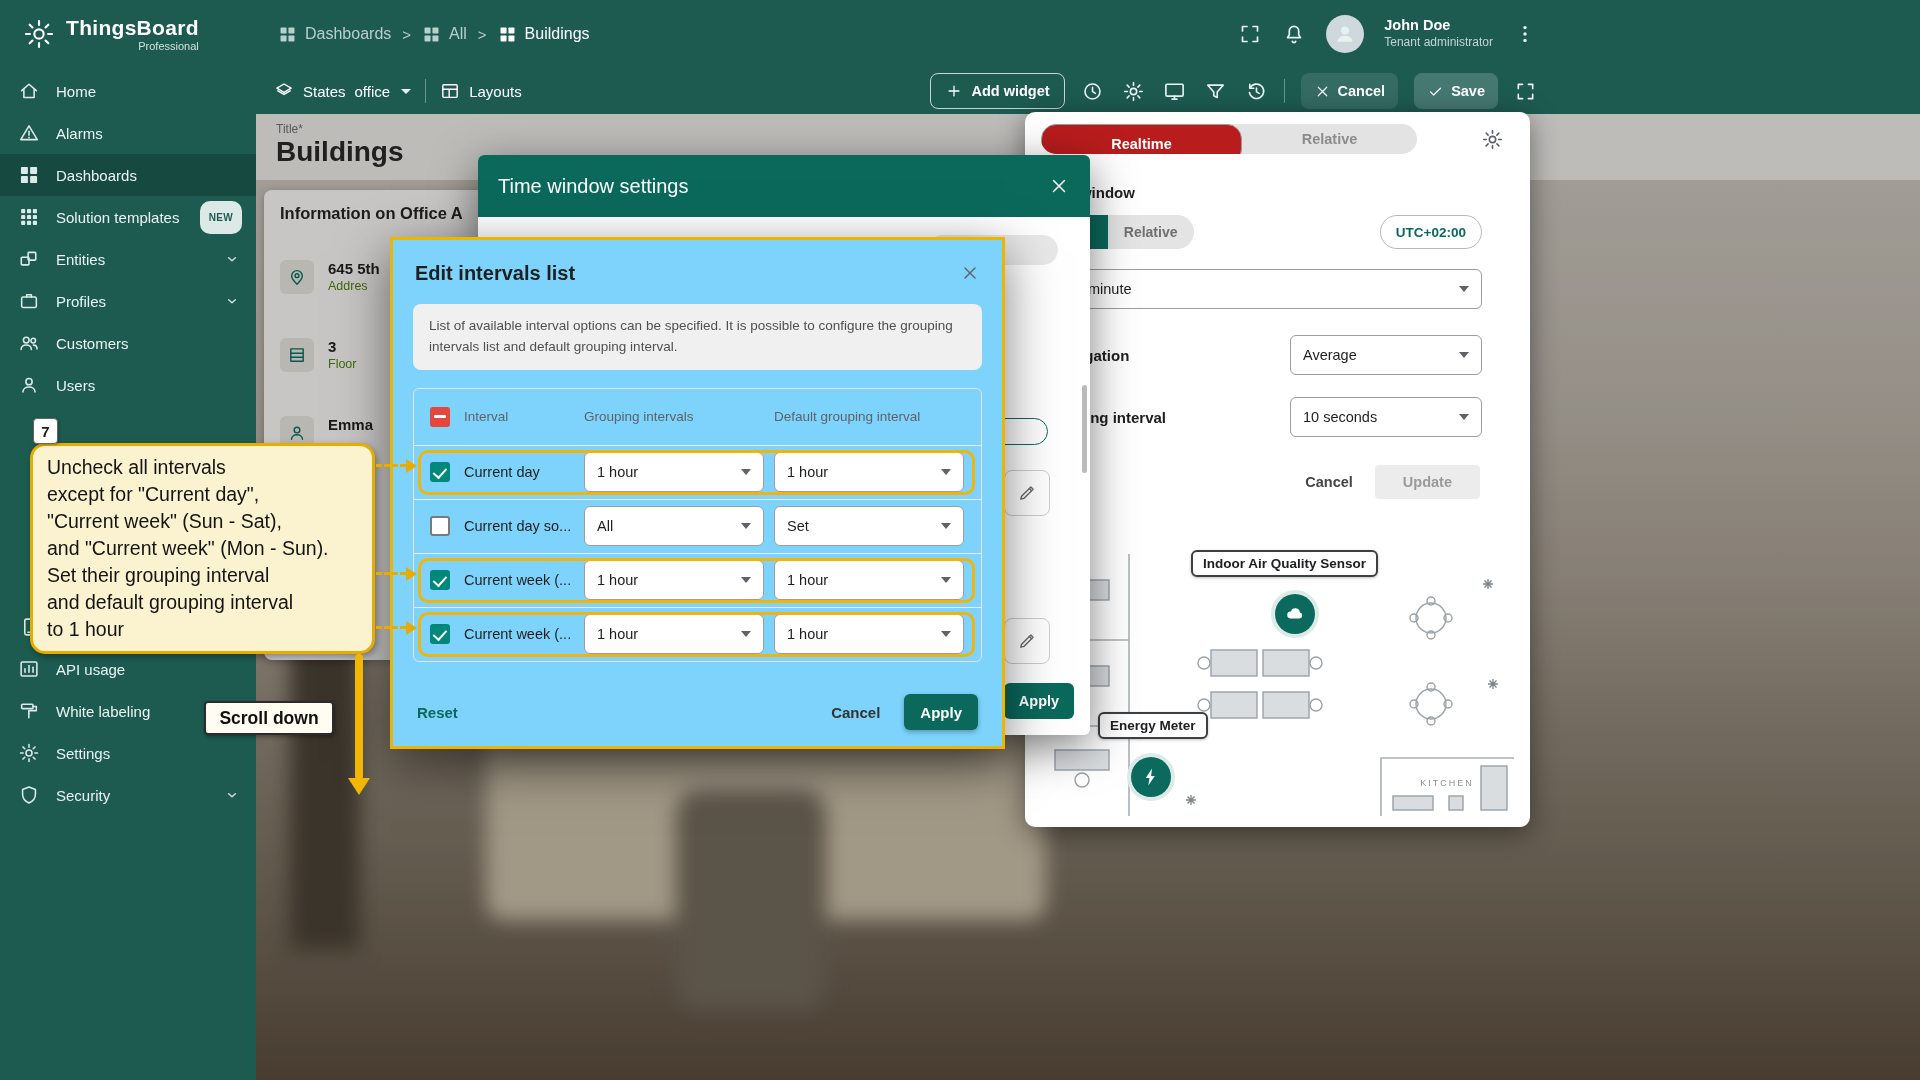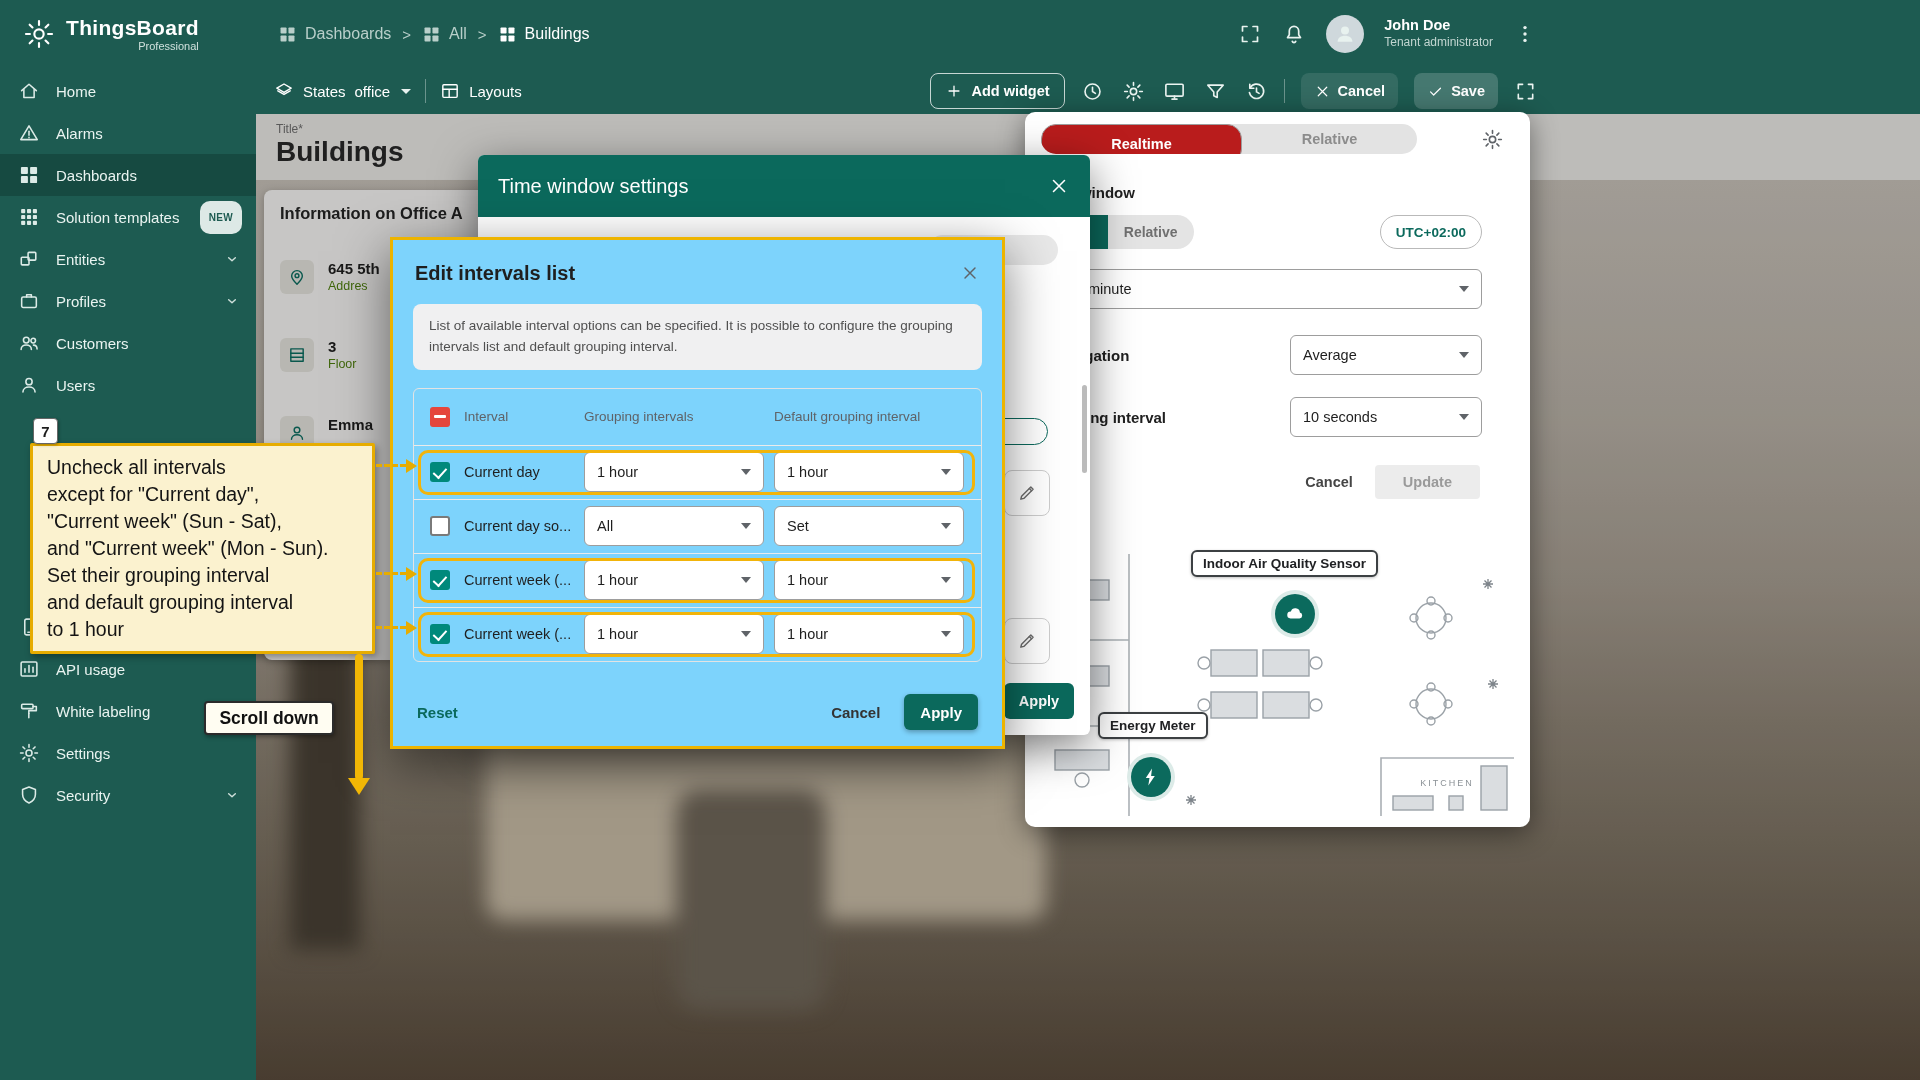--- a/index.html
+++ b/index.html
@@ -134,21 +134,21 @@
   .t-row.hl::before{content:"";position:absolute;left:4px;right:6px;top:4px;bottom:4px;border:3px solid #f2b40a;border-radius:10px;pointer-events:none}
   .dlg-foot{margin-top:auto;display:flex;align-items:center;padding:0 24px}
   .reset-btn{font-size:15px;font-weight:700;color:#0b695c;cursor:pointer}
   .dlg-foot .right{margin-left:auto;display:flex;align-items:center;gap:24px}
   .cancel-btn{font-size:15px;font-weight:700;color:#333;cursor:pointer}
   .apply-btn{height:36px;padding:0 16px;border-radius:6px;background:#0b695c;color:#fff;font-size:15px;font-weight:700;display:flex;align-items:center;box-shadow:0 2px 5px rgba(0,0,0,.3);cursor:pointer}
 
   
   .ann{position:absolute;inset:0;z-index:30;pointer-events:none}
   .step-badge{position:absolute;left:33px;top:418px;width:25px;height:26px;background:#fff;border:1.5px solid #666;border-radius:4px;display:flex;align-items:center;justify-content:center;font-size:15px;font-weight:700;color:#1c1c1c;box-shadow:1px 1px 3px rgba(0,0,0,.3)}
-  .callout{position:absolute;left:30px;top:443px;width:345px;background:#fbf2cf;border:3px solid #e6ac00;border-radius:2px;padding:8px 14px;font-size:19.5px;line-height:27px;color:#141414;white-space:pre-line;box-shadow:2px 3px 7px rgba(0,0,0,.35)}
+  .callout{position:absolute;left:30px;top:443px;width:345px;background:#fbf2cf;border:3px solid #e6ac00;border-radius:15px;padding:8px 14px;font-size:19.5px;line-height:27px;color:#141414;white-space:pre-line;box-shadow:2px 3px 7px rgba(0,0,0,.35)}
   .dash-arrow{position:absolute;left:376px;width:30px;border-top:3px dashed #e6ac00}
   .dash-arrow::after{content:"";position:absolute;left:100%;top:-8px;border:7px solid transparent;border-left:11px solid #e6ac00}
   .scroll-label{position:absolute;left:204px;top:701px;width:130px;height:34px;background:#fffdf2;border:2px solid #2b2b2b;border-radius:4px;display:flex;align-items:center;justify-content:center;font-size:17.5px;font-weight:600;color:#111;box-shadow:1px 2px 4px rgba(0,0,0,.35)}
   .big-arrow{position:absolute;left:348px;top:654px;width:22px;height:144px}
   .big-arrow .shaft{position:absolute;left:7px;top:0;width:8px;height:126px;background:#f2b705;border-radius:4px}
   .big-arrow .head{position:absolute;left:0;top:124px;width:0;height:0;border-left:11px solid transparent;border-right:11px solid transparent;border-top:17px solid #f2b705}
 </style>
 </head>
 <body>
 

